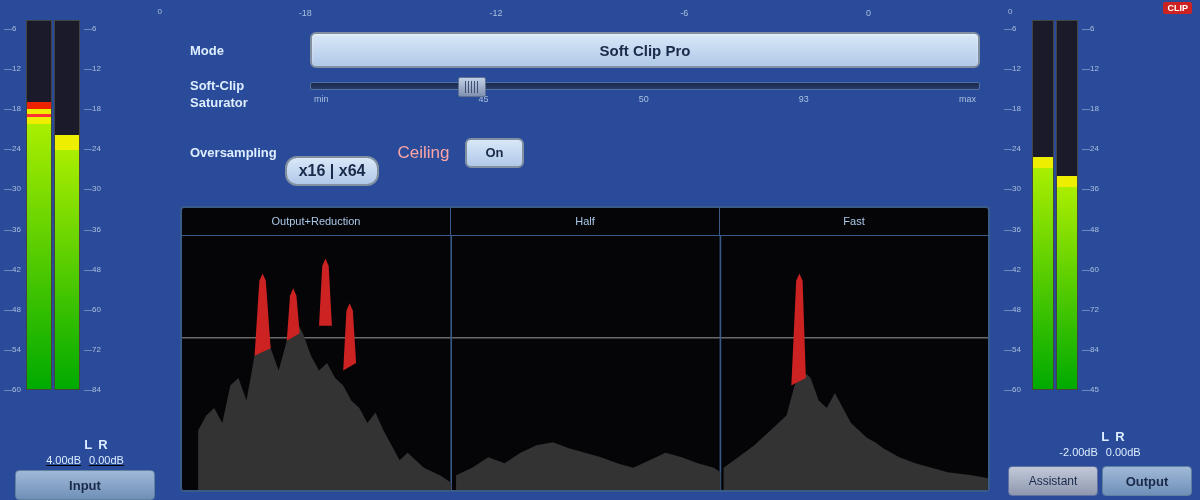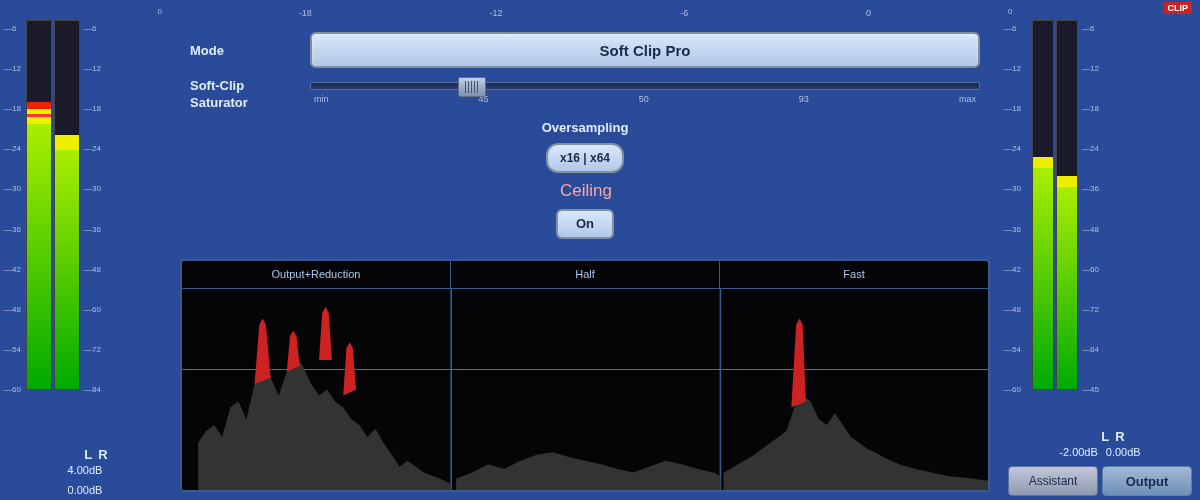--- a/index.html
+++ b/index.html
@@ -124,39 +124,40 @@
       flex-direction: row;
       justify-content: space-between;
       width: 100%;
       color: #aac0dd;
       font-size: 9px;
       padding: 0 4px;
     }
 
     .oversampling-row {
       display: flex;
-      flex-direction: column;
+      flex-direction: row;
       align-items: center;
       margin-bottom: 10px;
       gap: 8px;
     }
 
     .oversample-button {
       height: 30px;
       padding: 0 12px;
       background: linear-gradient(to bottom, #d8e8f8, #b0c8e8);
       border: 2px solid #8090a0;
       border-radius: 12px;
       color: #1a2a4a;
-      font-size: 12px;
+      font-size: 16px;
       font-weight: bold;
       display: flex;
       align-items: center;
       justify-content: center;
       cursor: pointer;
+      margin-top: 36px;
     }
 
     .ceiling-label {
       color: #fca5a5;
       font-size: 17px;
       font-weight: normal;
       margin-left: 10px;
       margin-right: 8px;
     }
 
@@ -367,25 +368,28 @@
         <span style="font-size:8px;color:#aac0dd;">—60</span>
         <span style="font-size:8px;color:#aac0dd;">—72</span>
         <span style="font-size:8px;color:#aac0dd;">—84</span>
       </div>
     </div>
 
     <div style="display:flex;flex-direction:row;gap:6px;align-items:center;padding:2px 0 2px 22px;">
       <span style="font-size:13px;font-weight:bold;color:#ddeeff;">L</span>
       <span style="font-size:13px;font-weight:bold;color:#ddeeff;">R</span>
     </div>
-    <div style="display:flex;flex-direction:column;gap:8px;padding:0 0 4px 0;">
+    <div style="display:flex;flex-direction:row;gap:8px;padding:0 0 4px 0;text-decoration:underline;">
       <span style="font-size:11px;color:#ddeeff;">4.00dB</span>
       <span style="font-size:11px;color:#ddeeff;">0.00dB</span>
     </div>
 
+    <div class="input-button">
+      <span>Input</span>
+    </div>
   </div>
 
   <div class="center-section">
 
     <div style="display:flex;flex-direction:row;justify-content:space-around;height:18px;color:#aac0dd;font-size:9px;padding:0 30px;">
       <span>-18</span>
       <span>-12</span>
       <span>-6</span>
       <span>0</span>
     </div>

